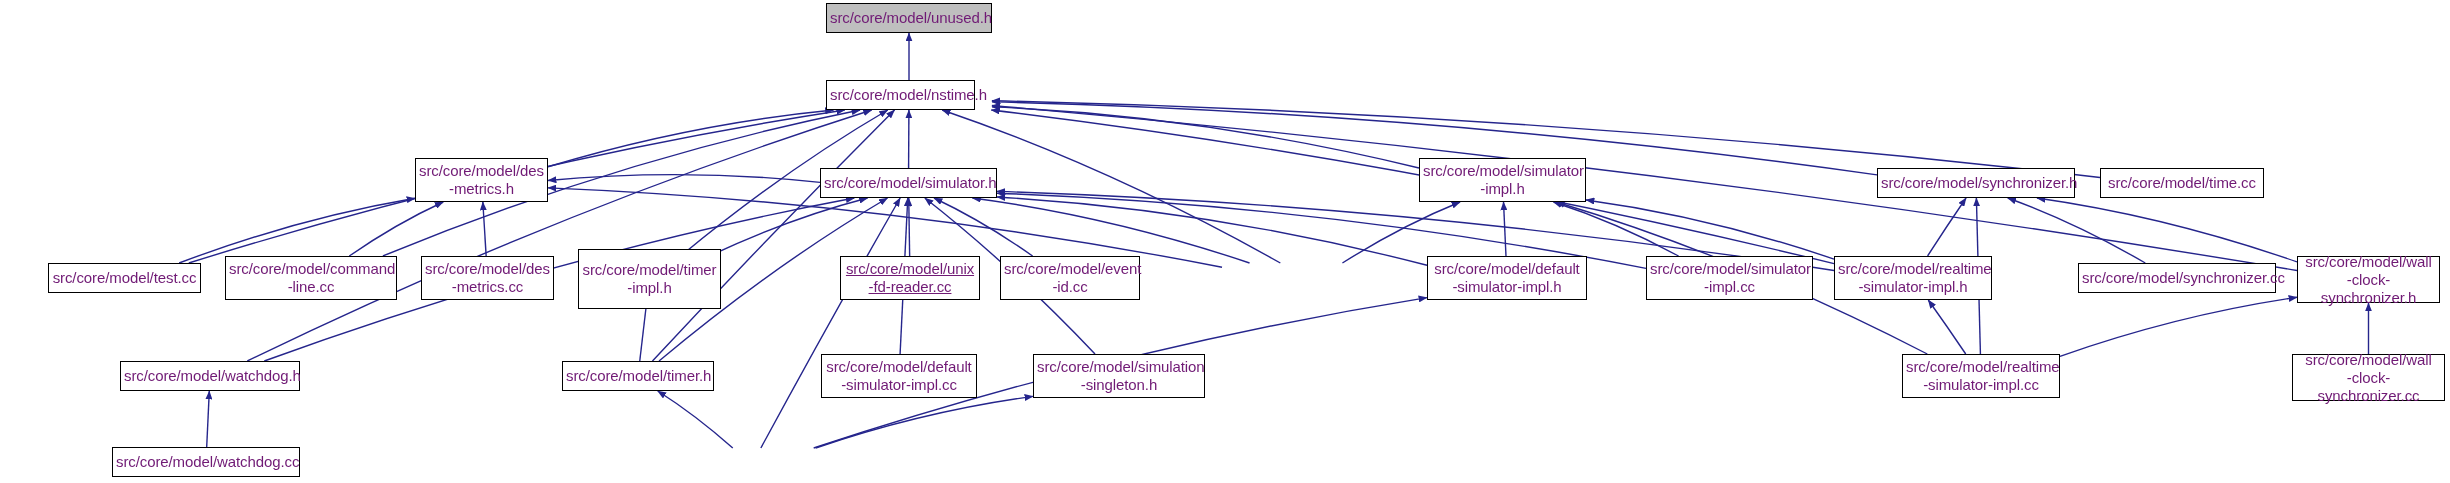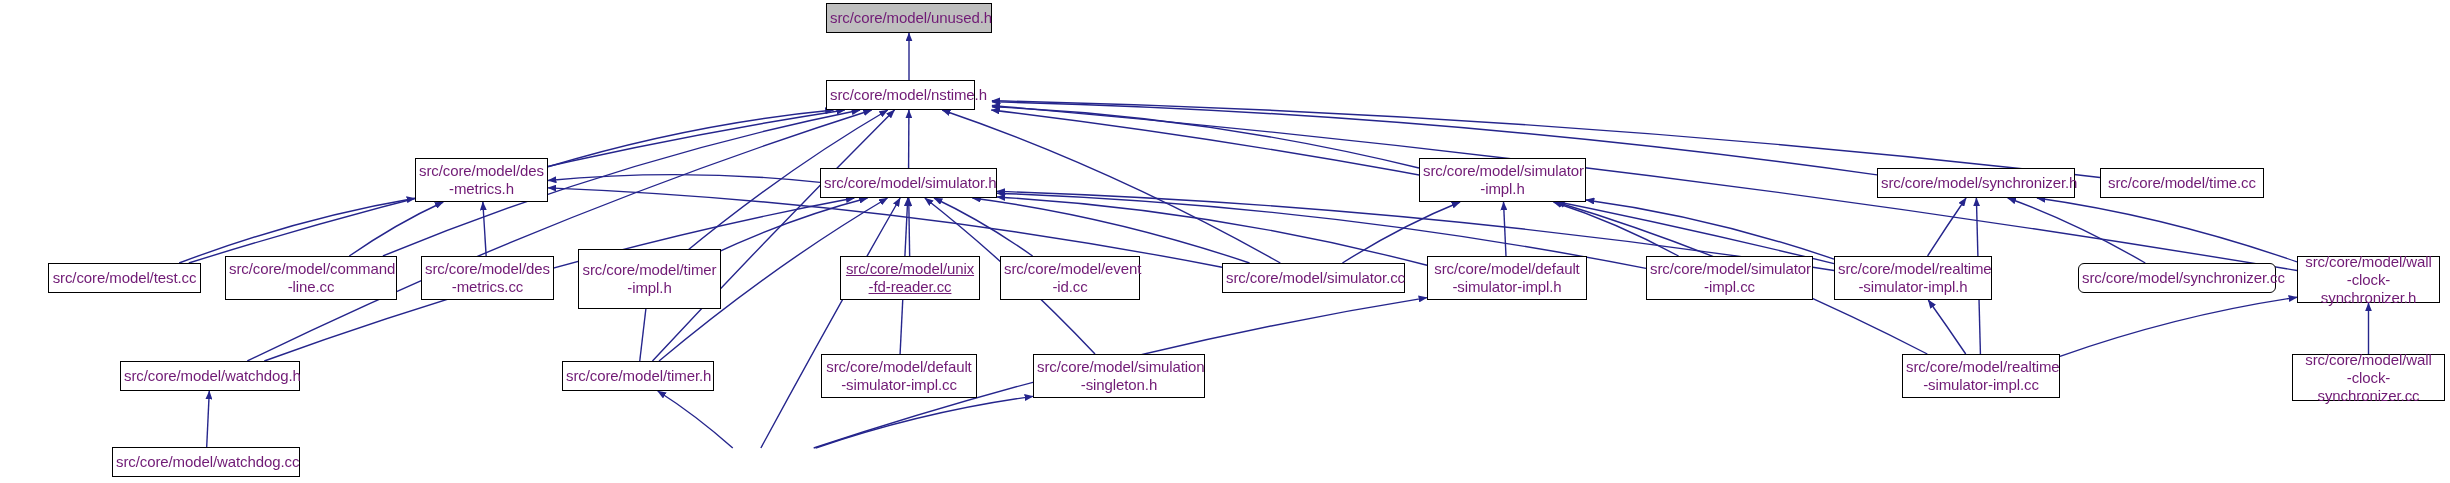--- a/index.html
+++ b/index.html
@@ -132,28 +132,27 @@
       <div class="node" style="left: 225px; top: 256px; width: 172px; height: 44px; border-color: rgb(0, 0, 0); background: rgb(255, 255, 255);"><span class="node-label">src/core/model/command
 -line.cc</span></div>
       <div class="node" style="left: 421px; top: 256px; width: 133px; height: 44px; border-color: rgb(0, 0, 0); background: rgb(255, 255, 255);"><span class="node-label">src/core/model/des
 -metrics.cc</span></div>
       <div class="node" style="left: 578px; top: 240px; width: 143px; height: 60px; border-color: rgb(0, 0, 0); background: rgb(255, 255, 255); margin-top: 9px;"><span class="node-label">src/core/model/timer
 -impl.h</span></div>
       <div class="node" style="left: 840px; top: 256px; width: 140px; height: 44px; border-color: rgb(0, 0, 0); background: rgb(255, 255, 255); text-decoration: underline;"><span class="node-label">src/core/model/unix
 -fd-reader.cc</span></div>
       <div class="node" style="left: 1000px; top: 256px; width: 140px; height: 44px; border-color: rgb(0, 0, 0); background: rgb(255, 255, 255);"><span class="node-label">src/core/model/event
 -id.cc</span></div>
-      <div class="node" style="left: 1222px; top: 263px; width: 183px; height: 30px; border-color: rgb(0, 0, 0); background: rgb(255, 255, 255);"><span class="node-label">src/core/model/simulator.cc</span></div>
       <div class="node" style="left: 1427px; top: 256px; width: 160px; height: 44px; border-color: rgb(0, 0, 0); background: rgb(255, 255, 255);"><span class="node-label">src/core/model/default
 -simulator-impl.h</span></div>
       <div class="node" style="left: 1646px; top: 256px; width: 167px; height: 44px; border-color: rgb(0, 0, 0); background: rgb(255, 255, 255);"><span class="node-label">src/core/model/simulator
 -impl.cc</span></div>
       <div class="node" style="left: 1834px; top: 256px; width: 158px; height: 44px; border-color: rgb(0, 0, 0); background: rgb(255, 255, 255);"><span class="node-label">src/core/model/realtime
 -simulator-impl.h</span></div>
-      <div class="node" style="left: 2078px; top: 263px; width: 198px; height: 30px; border-color: rgb(0, 0, 0); background: rgb(255, 255, 255); border-radius: 6px;"><span class="node-label">src/core/model/synchronizer.cc</span></div>
+      <div class="node" style="left: 2078px; top: 263px; width: 198px; height: 30px; border-color: rgb(0, 0, 0); background: rgb(255, 255, 255);"><span class="node-label">src/core/model/synchronizer.cc</span></div>
       <div class="node" style="left: 2297px; top: 256px; width: 143px; height: 47px; border-color: rgb(0, 0, 0); background: rgb(255, 255, 255);"><span class="node-label">src/core/model/wall
 -clock-synchronizer.h</span></div>
       <div class="node" style="left: 120px; top: 361px; width: 180px; height: 30px; border-color: rgb(0, 0, 0); background: rgb(255, 255, 255);"><span class="node-label">src/core/model/watchdog.h</span></div>
       <div class="node" style="left: 562px; top: 361px; width: 152px; height: 30px; border-color: rgb(0, 0, 0); background: rgb(255, 255, 255);"><span class="node-label">src/core/model/timer.h</span></div>
       <div class="node" style="left: 821px; top: 354px; width: 156px; height: 44px; border-color: rgb(0, 0, 0); background: rgb(255, 255, 255);"><span class="node-label">src/core/model/default
 -simulator-impl.cc</span></div>
       <div class="node" style="left: 1033px; top: 354px; width: 172px; height: 44px; border-color: rgb(0, 0, 0); background: rgb(255, 255, 255);"><span class="node-label">src/core/model/simulation
 -singleton.h</span></div>
       <div class="node" style="left: 1902px; top: 354px; width: 158px; height: 44px; border-color: rgb(0, 0, 0); background: rgb(255, 255, 255);"><span class="node-label">src/core/model/realtime
 -simulator-impl.cc</span></div>

